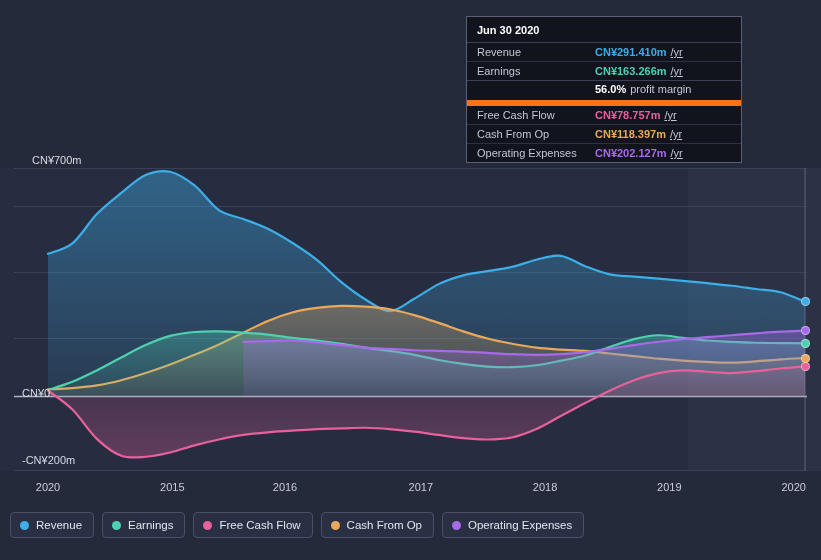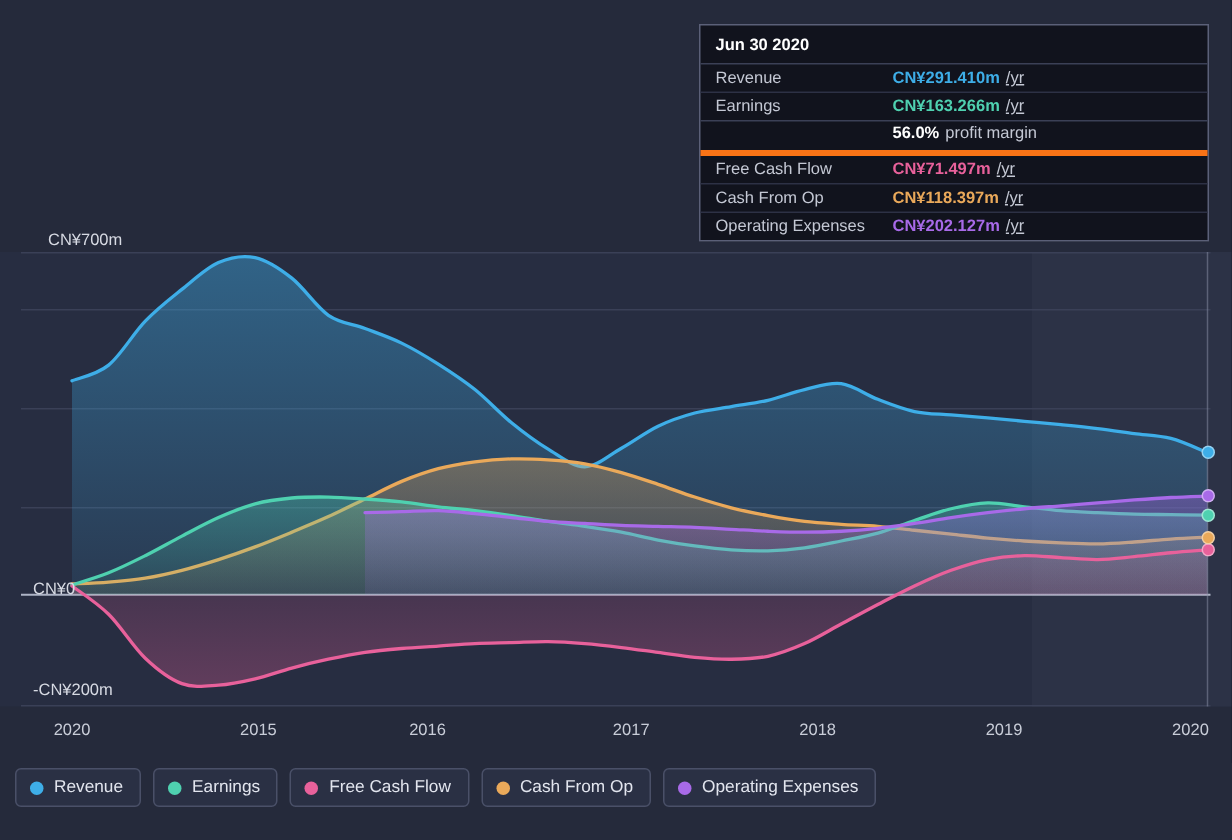--- a/index.html
+++ b/index.html
@@ -64,21 +64,21 @@
     transform: translateX(-50%);
     top: 481px;
     white-space: nowrap;
   }
 
   
   .tooltip {
     position: absolute;
     left: 466px;
     top: 16px;
-    width: 340px;
+    width: 276px;
     background: #11131d;
     border: 1px solid #5b6078;
     box-sizing: border-box;
     padding: 0;
     font-size: 11px;
   }
   .tooltip-title {
     padding: 7px 10px 6px 10px;
     font-weight: bold;
     font-size: 11px;
@@ -103,21 +103,21 @@
     margin-right: 4px;
   }
   .tt-unit {
     color: #c4c8d4;
     font-weight: normal;
     text-decoration: underline;
   }
   .tt-sub {
     display: flex;
     padding: 2px 10px 5px 10px;
-    border-bottom: 4px solid #f97316;
+    border-bottom: 6px solid #f97316;
   }
   .tt-sub .spacer { width: 118px; flex: 0 0 118px; }
   .tt-sub .margin-val { color: #ffffff; font-weight: bold; margin-right: 4px; }
   .tt-sub .margin-txt { color: #c4c8d4; }
 
   
   .legend {
     position: absolute;
     left: 10px;
     top: 512px;
@@ -246,21 +246,21 @@
           <span class="tt-value" style="color: rgb(79, 209, 176);">CN¥163.266m</span>
           <span class="tt-unit">/yr</span>
         </div>
         <div class="tt-sub">
           <div class="spacer"></div>
           <span class="margin-val">56.0%</span>
           <span class="margin-txt">profit margin</span>
         </div>
         <div class="tt-row">
           <div class="tt-label">Free Cash Flow</div>
-          <span class="tt-value" style="color: rgb(232, 97, 155);">CN¥71.497m</span>
+          <span class="tt-value" style="color: rgb(232, 97, 155);">CN¥78.757m</span>
           <span class="tt-unit">/yr</span>
         </div>
         <div class="tt-row">
           <div class="tt-label">Cash From Op</div>
           <span class="tt-value" style="color: rgb(234, 169, 90);">CN¥118.397m</span>
           <span class="tt-unit">/yr</span>
         </div>
         <div class="tt-row">
           <div class="tt-label">Operating Expenses</div>
           <span class="tt-value" style="color: rgb(168, 106, 232);">CN¥202.127m</span>

